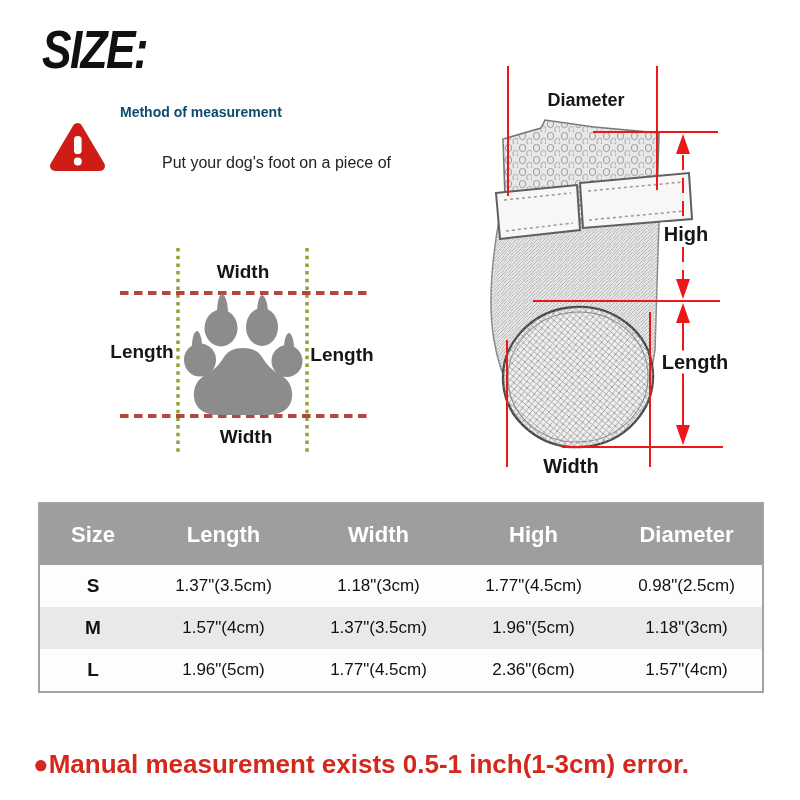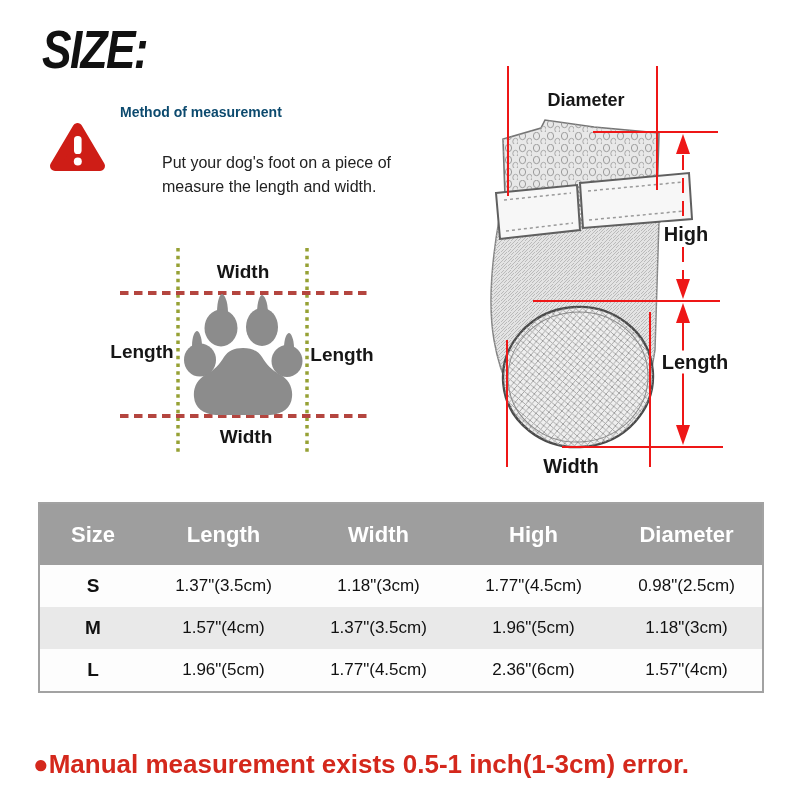--- a/index.html
+++ b/index.html
@@ -50,21 +50,20 @@
   }
 </style>
 </head>
 <body>
 
 <div id="size-title">SIZE:</div>
 
 <div id="method-title">Method of measurement</div>
 <div id="method-lines">
   <div>Put your dog's foot on a piece of</div>
-  <div>measure the length and width.</div>
 </div>
 
 <svg id="diagram-svg" viewBox="0 0 800 800">
   <defs>
     <pattern id="meshDots" width="14" height="12" patternUnits="userSpaceOnUse">
       <ellipse cx="4.5" cy="4" rx="3.1" ry="3.7" fill="none" stroke="#9a9a9a" stroke-width="1"></ellipse>
       <ellipse cx="11.5" cy="9.5" rx="2.7" ry="3.2" fill="none" stroke="#a6a6a6" stroke-width="1"></ellipse>
     </pattern>
     <pattern id="meshFine" width="7" height="7" patternUnits="userSpaceOnUse">
       <path d="M0,7 L7,0 M3.5,7.5 L7.5,3.5 M-0.5,3.5 L3.5,-0.5" stroke="#b6b6b6" stroke-width="0.9" fill="none"></path>

